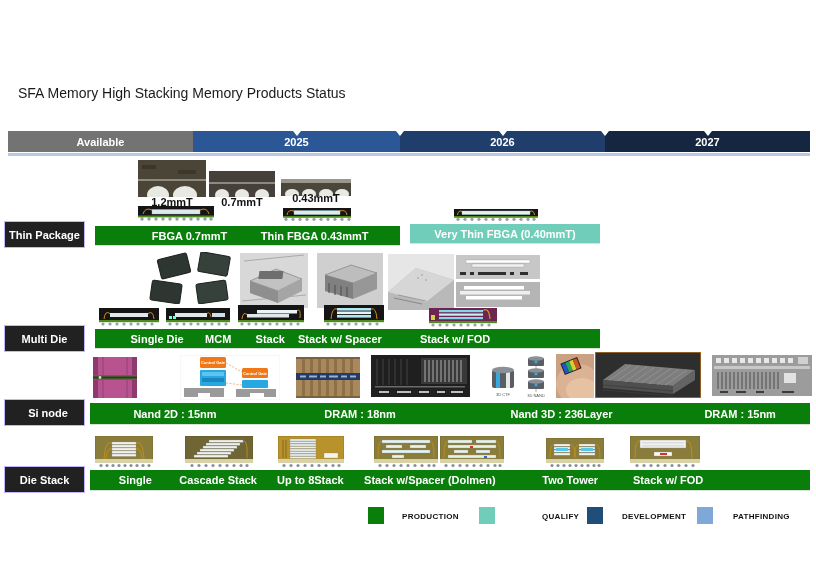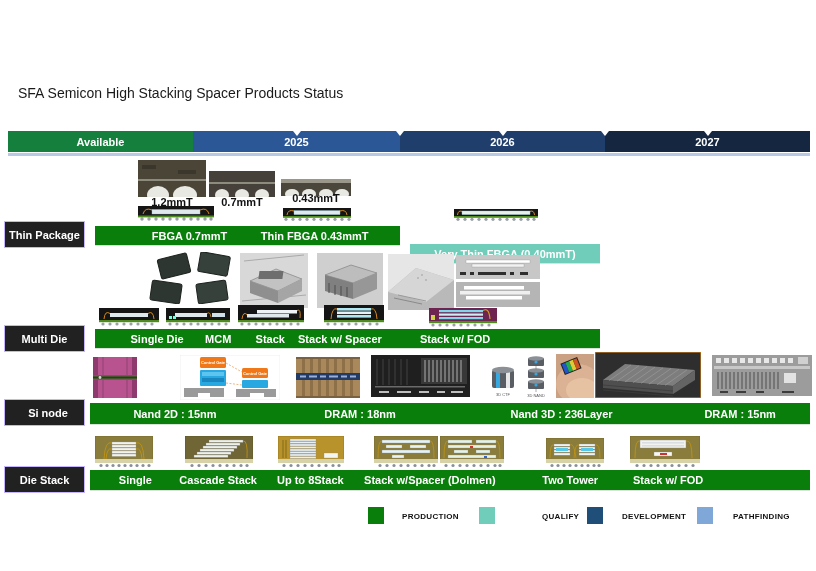--- a/index.html
+++ b/index.html
@@ -22,24 +22,24 @@
   .caption{position:absolute;text-align:center;font-size:11px;font-weight:bold;color:#111;}
   .legend-sw{position:absolute;width:16px;height:17px;}
   .legend-lb{position:absolute;font-size:8px;font-weight:bold;color:#111;letter-spacing:.3px;white-space:nowrap;}
   svg{position:absolute;display:block;}
 </style>
 </head>
 <body>
 
 <div class="slide">
 
-  <div class="subtitle">SFA Semicon High Stacking Spacer Products Status</div>
+  <div class="subtitle">SFA Memory High Stacking Memory Products Status</div>
 
   <div class="band">
-    <div class="seg" style="left: 0px; width: 185px; background-color: #15803d;">
+    <div class="seg" style="left: 0px; width: 185px; background-color: #737373;">
       <span>Available</span>
     </div>
     <div class="seg" style="left: 185px; width: 207px; background-color: rgb(43, 87, 151);">
       <span>2025</span>
     </div>
     <div class="seg" style="left: 392px; width: 205px; background-color: rgb(31, 62, 107);">
       <span>2026</span>
     </div>
     <div class="seg" style="left: 597px; width: 205px; background-color: rgb(21, 39, 64);">
       <span>2027</span>
@@ -141,21 +141,21 @@
     <path d="M78,5.4 Q82,4 82.5,9" stroke="#d4881c" stroke-width="1" fill="none"></path>
   </svg>
 
   <div class="rowlabel" style="top:221px;">
     <span>Thin Package</span>
   </div>
   <div class="bar" style="left: 95px; top: 226px; width: 305px; background-color: rgb(10, 126, 11);">
     <span class="bl" style="left:31%;">FBGA 0.7mmT</span>
     <span class="bl" style="left:72%;">Thin FBGA 0.43mmT</span>
   </div>
-  <div class="bar" style="left: 410px; top: 244px; width: 190px; background-color: rgb(111, 205, 185);">
+  <div class="bar" style="left: 410px; top: 224px; width: 190px; background-color: rgb(111, 205, 185);">
     <span class="bl" style="left:50%;">Very Thin FBGA (0.40mmT)</span>
   </div>
 
   <svg style="left:130px;top:252px;" width="112" height="52" viewBox="0 0 112 52">
     <g transform="rotate(-14 44 14)">
         <rect x="29" y="4" width="30" height="20" rx="2" fill="#2e3631" stroke="#1c221e"></rect>
       </g>
     <g transform="rotate(10 84 12)">
         <rect x="69" y="2" width="30" height="20" rx="2" fill="#37413b" stroke="#1c221e"></rect>
       </g>

